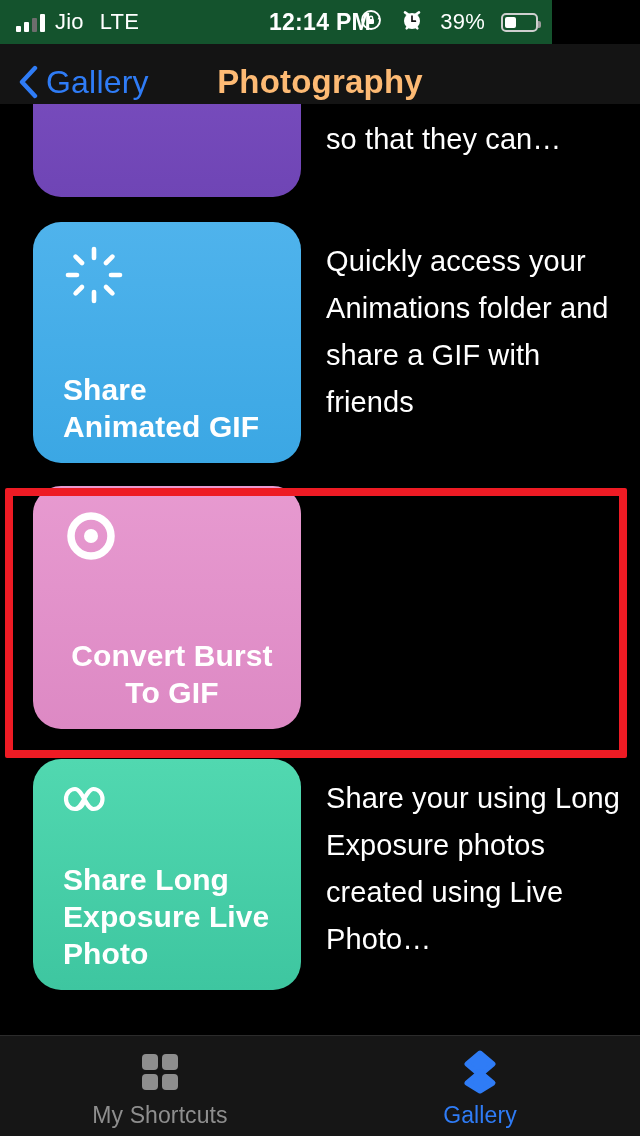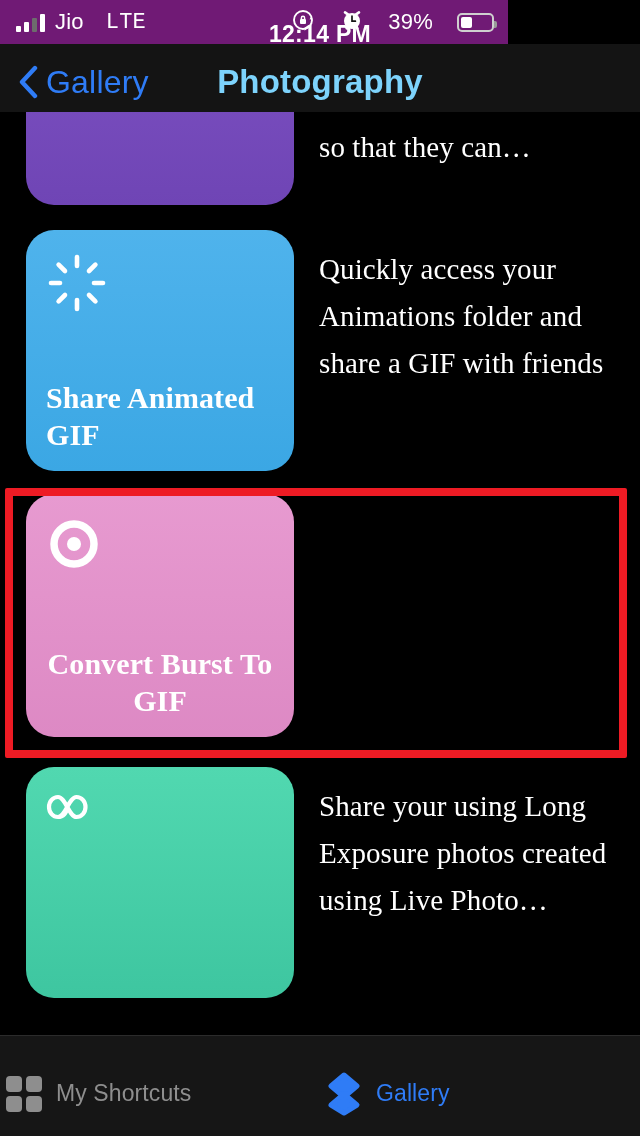--- a/index.html
+++ b/index.html
@@ -5,39 +5,39 @@
   * { margin:0; padding:0; box-sizing:border-box; }
   html,body{ background:#000; }
   body{
     width:640px; height:1136px; position:relative; overflow:hidden;
     font-family:"Liberation Sans","DejaVu Sans",sans-serif;
     color:#fff; -webkit-font-smoothing:antialiased;
   }
 
   
   #status-bar{
-    position:absolute; left:0; top:0; width:508px; height:44px;
-    background:#701a75;
+    position:absolute; left:0; top:0; width:552px; height:44px;
+    background:#14532d;
     display:flex; align-items:center;
   }
   .sb-left{ position:absolute; left:16px; top:0; height:44px; display:flex; align-items:center; gap:10px; }
   .sig-bars{ display:flex; align-items:flex-end; gap:3px; height:20px; }
   .sig-bars i{ display:block; width:5px; border-radius:1px; background:#fff; }
   .sig-bars i:nth-child(1){ height:6px; }
   .sig-bars i:nth-child(2){ height:10px; }
   .sig-bars i:nth-child(3){ height:14px; background:#6d6d6d; }
   .sig-bars i:nth-child(4){ height:18px; }
   .sb-carrier{ font-size:22px; letter-spacing:.2px; }
-  .sb-net{ font-size:22px; letter-spacing:.2px; margin-left:12px;font-family:Liberation Mono, monospace; }
+  .sb-net{ font-size:22px; letter-spacing:.2px; margin-left:6px; }
   .sb-time{
-    position:absolute; left:0; top:12px; width:640px; height:44px;
+    position:absolute; left:0; top:0; width:640px; height:44px;
     display:flex; align-items:center; justify-content:center;
-    font-size:23px; font-weight:bold; letter-spacing:.3px;text-decoration:underline;
-  }
-  .sb-right{ position:absolute; right:14px; top:0; height:44px; display:flex; align-items:center; gap:24px; }
+    font-size:23px; font-weight:bold; letter-spacing:.3px;
+  }
+  .sb-right{ position:absolute; right:14px; top:0; height:44px; display:flex; align-items:center; gap:16px; }
   .sb-batt-pct{ font-size:22px; letter-spacing:.2px; }
   .batt{
     width:37px; height:19px; border:2px solid #cfcfcf; border-radius:5px;
     position:relative; display:flex; align-items:center; padding:2px;
   }
   .batt::after{
     content:""; position:absolute; right:-5px; top:6px; width:3px; height:7px;
     background:#9a9a9a; border-radius:0 2px 2px 0;
   }
   .batt-fill{ height:100%; background:#fff; border-radius:2px; }
@@ -50,36 +50,36 @@
   #back-button{
     position:absolute; left:18px; top:0; height:76px;
     display:flex; align-items:center; gap:8px; color:#2f7cf6;
   }
   .chev{ width:20px; height:34px; position:relative; display:block; }
   .chev svg{ display:block; }
   #back-label{ font-size:32px; letter-spacing:.2px; color:#2f7cf6; }
   #nav-title{
     position:absolute; left:0; top:0; width:640px; height:76px;
     display:flex; align-items:center; justify-content:center;
-    font-size:33px; font-weight:bold; letter-spacing:.2px; color:#7dd3fc;
+    font-size:33px; font-weight:bold; letter-spacing:.2px; color:#fdba74;
   }
 
   
   #content{
-    position:absolute; left:0; top:112px; width:640px; height:915px;
-    overflow:hidden; background:#000;font-family:Liberation Serif, serif;
+    position:absolute; left:0; top:104px; width:640px; height:915px;
+    overflow:hidden; background:#000;
   }
   .row{
     position:absolute; left:0; width:640px;
     display:flex; align-items:flex-start;
   }
   .card{
-    width:268px; flex:0 0 268px; margin-left:26px;
+    width:268px; flex:0 0 268px; margin-left:33px;
     border-radius:28px; position:relative; overflow:hidden;
-    padding:22px 20px 18px 20px;
+    padding:22px 20px 18px 30px;
     display:flex; flex-direction:column; justify-content:space-between;
   }
   .card-icon{ width:62px; height:62px; position:relative; }
   .card-title{
     font-size:30px; font-weight:bold; line-height:37px; color:#fff;
     letter-spacing:.1px; word-break:break-word;
   }
   .row-desc{
     margin-left:25px; flex:1 1 auto; padding-right:12px;
     font-size:29px; line-height:47px; color:#fff; letter-spacing:.1px;
@@ -92,21 +92,21 @@
   }
 
   
   #tab-bar{
     position:absolute; left:0; bottom:0; width:640px; height:101px;
     background:#161616; border-top:1px solid #2b2b2b;
     display:flex; align-items:flex-start;
   }
   .tab{
     flex:1 1 0; height:101px; padding-top:14px;
-    display:flex; flex-direction:row; align-items:center; gap:8px;
+    display:flex; flex-direction:column; align-items:center; gap:8px;
   }
   .tab-icon{ width:48px; height:44px; display:flex; align-items:center; justify-content:center; }
   .tab-label{ font-size:23px; letter-spacing:.1px; color:#8e8e8e; }
   .tab.active .tab-label{ color:#2f7cf6; }
 </style>
 </head>
 <body>
 
 <div id="status-bar">
   <div class="sb-left">
@@ -198,20 +198,21 @@
     </div>
   </div>
 
   <div class="row" id="row-3" style="top:655px;">
     <div class="card" id="card-3" style="height: 231px; background: linear-gradient(rgb(81, 216, 176) 0%, rgb(62, 198, 160) 100%);">
       <div class="card-icon" style="height:48px;">
         <svg width="62" height="36" viewBox="0 0 62 36">
           <path d="M21 18c0 6-4 10-9 10s-9-4.4-9-10 4-10 9-10c7.5 0 11 20 18.5 20 5 0 9-4.4 9-10s-4-10-9-10c-7.5 0-11 20-18.5 20" fill="none" stroke="#fff" stroke-width="4.2" stroke-linecap="round"></path>
         </svg>
       </div>
+      <div class="card-title">Share Long Exposure Live Photo</div>
     </div>
     <div class="row-desc" style="padding-top:16px;">Share your using Long Exposure photos created using Live Photo…</div>
   </div>
 
 </div>
 
 <div id="selection-highlight" style="border-color: rgb(238, 27, 36);"></div>
 
 <div id="tab-bar">
 

